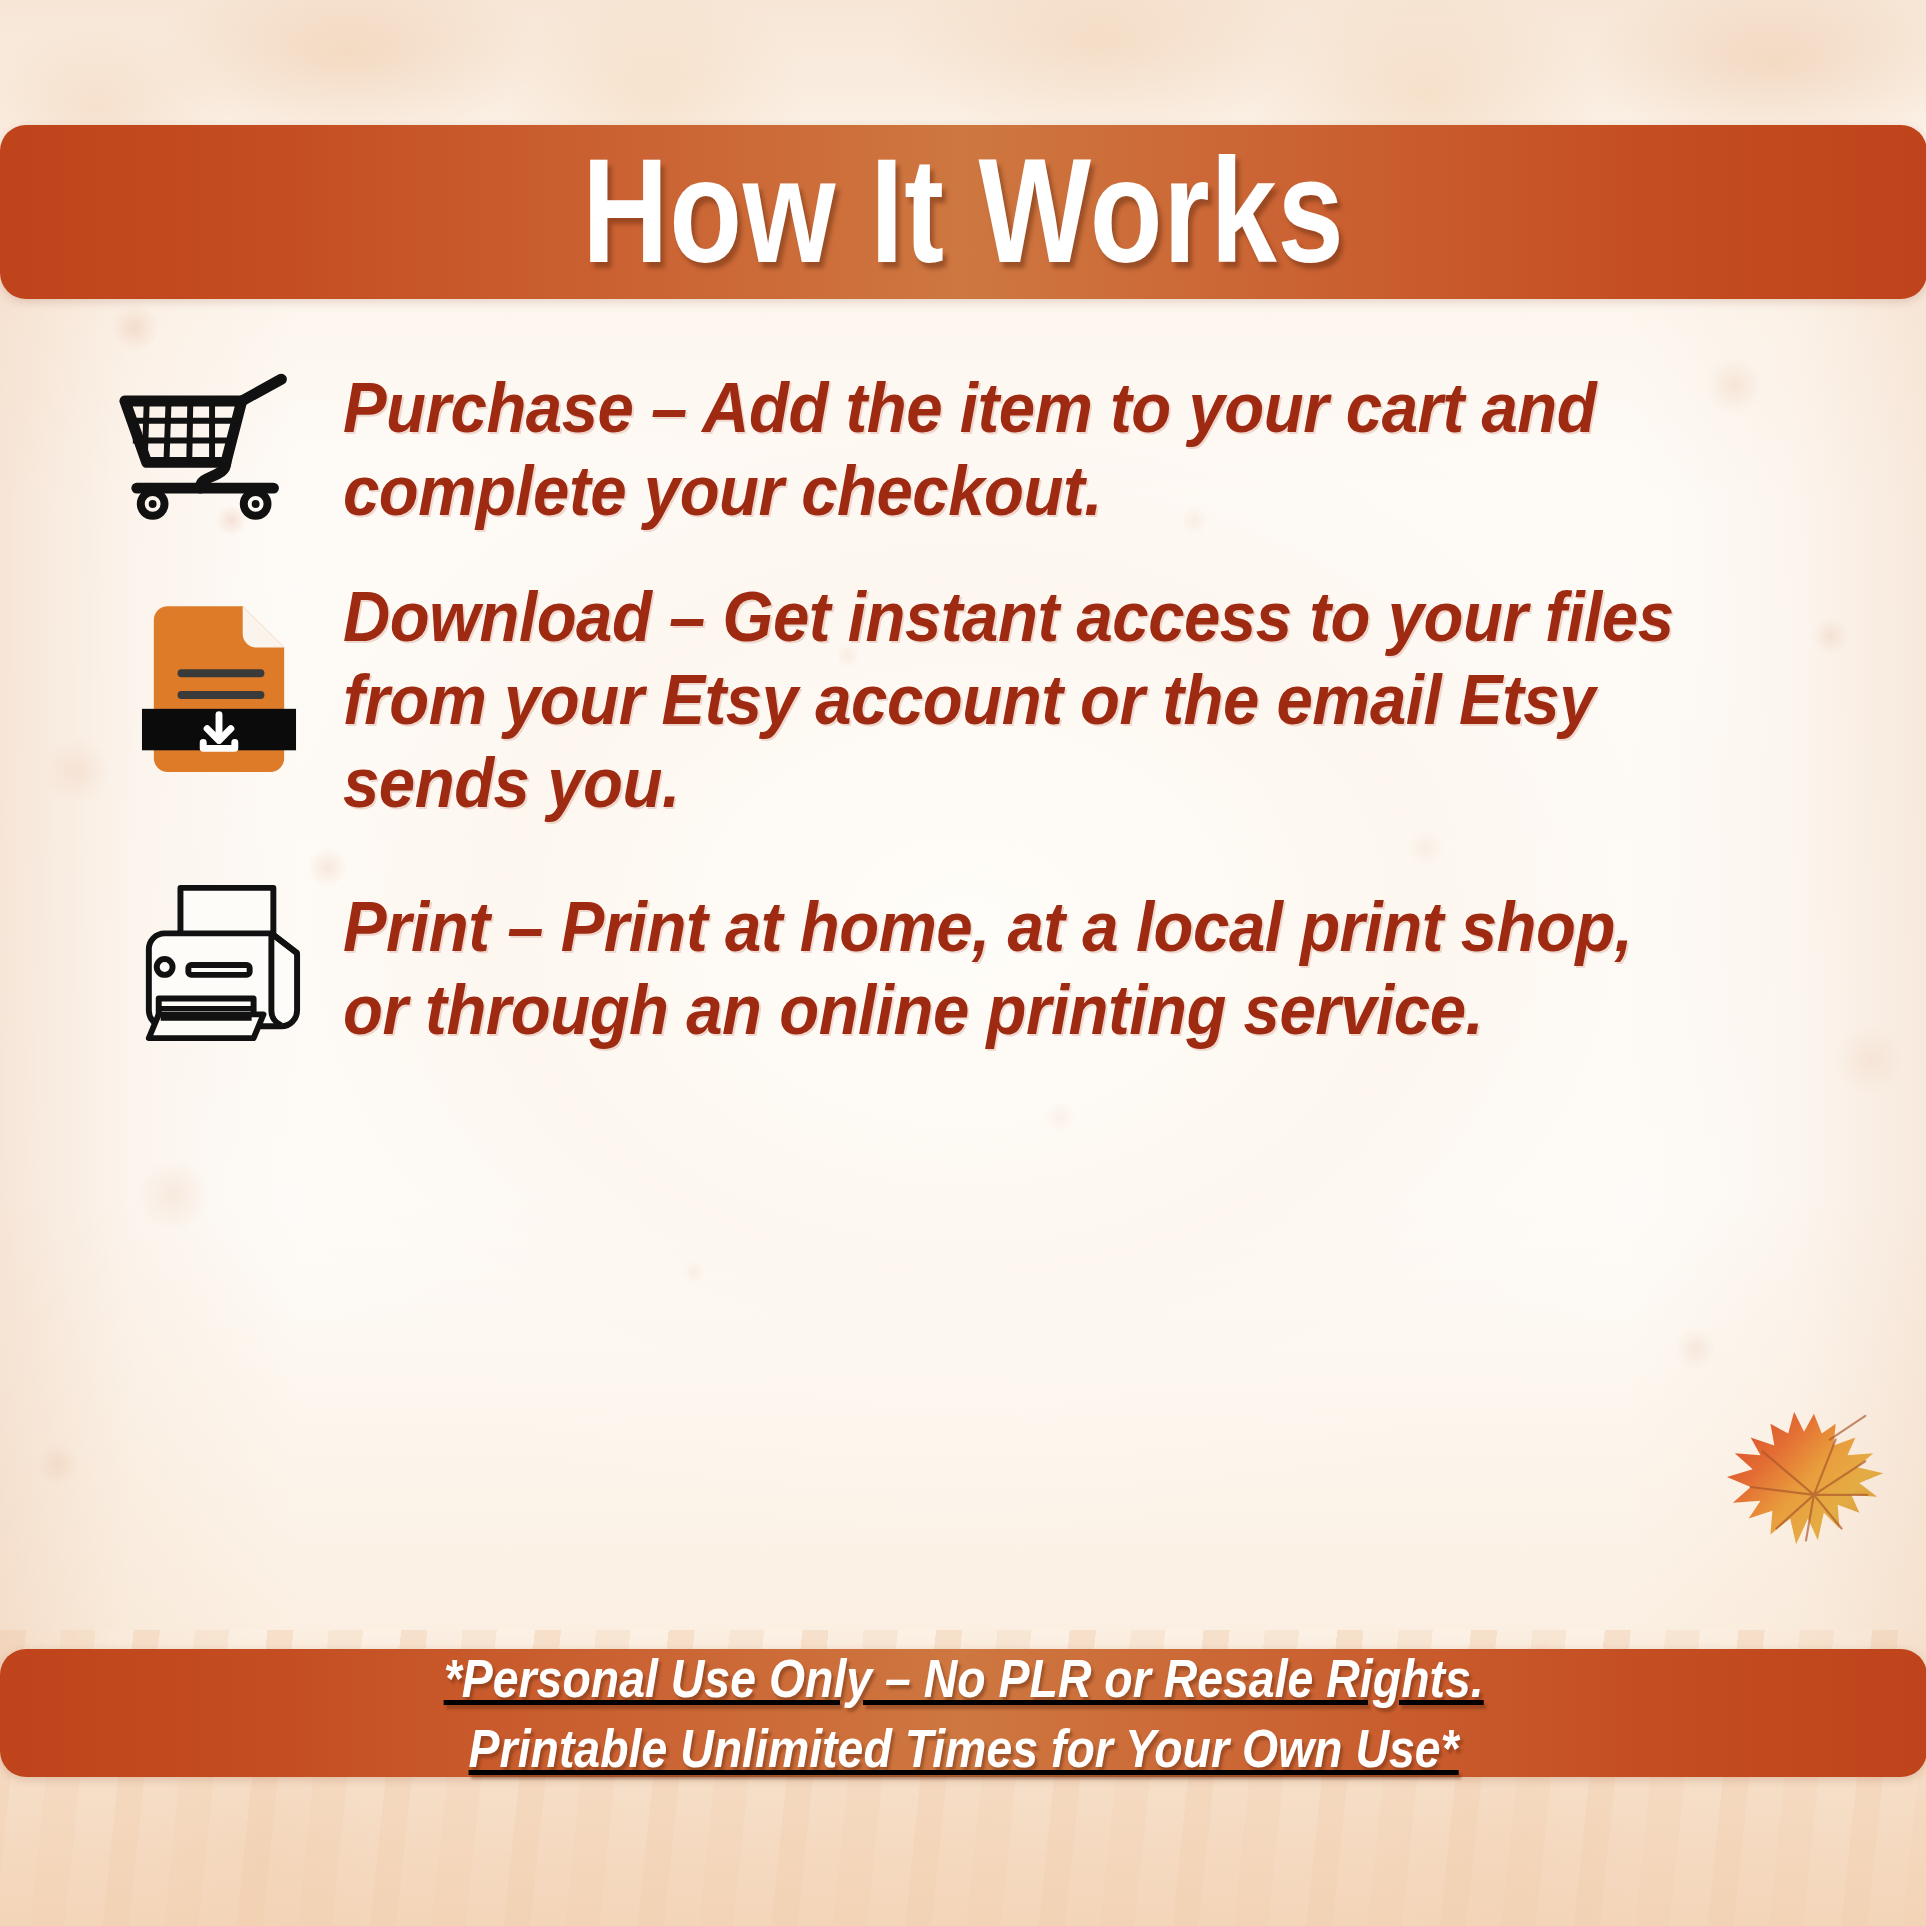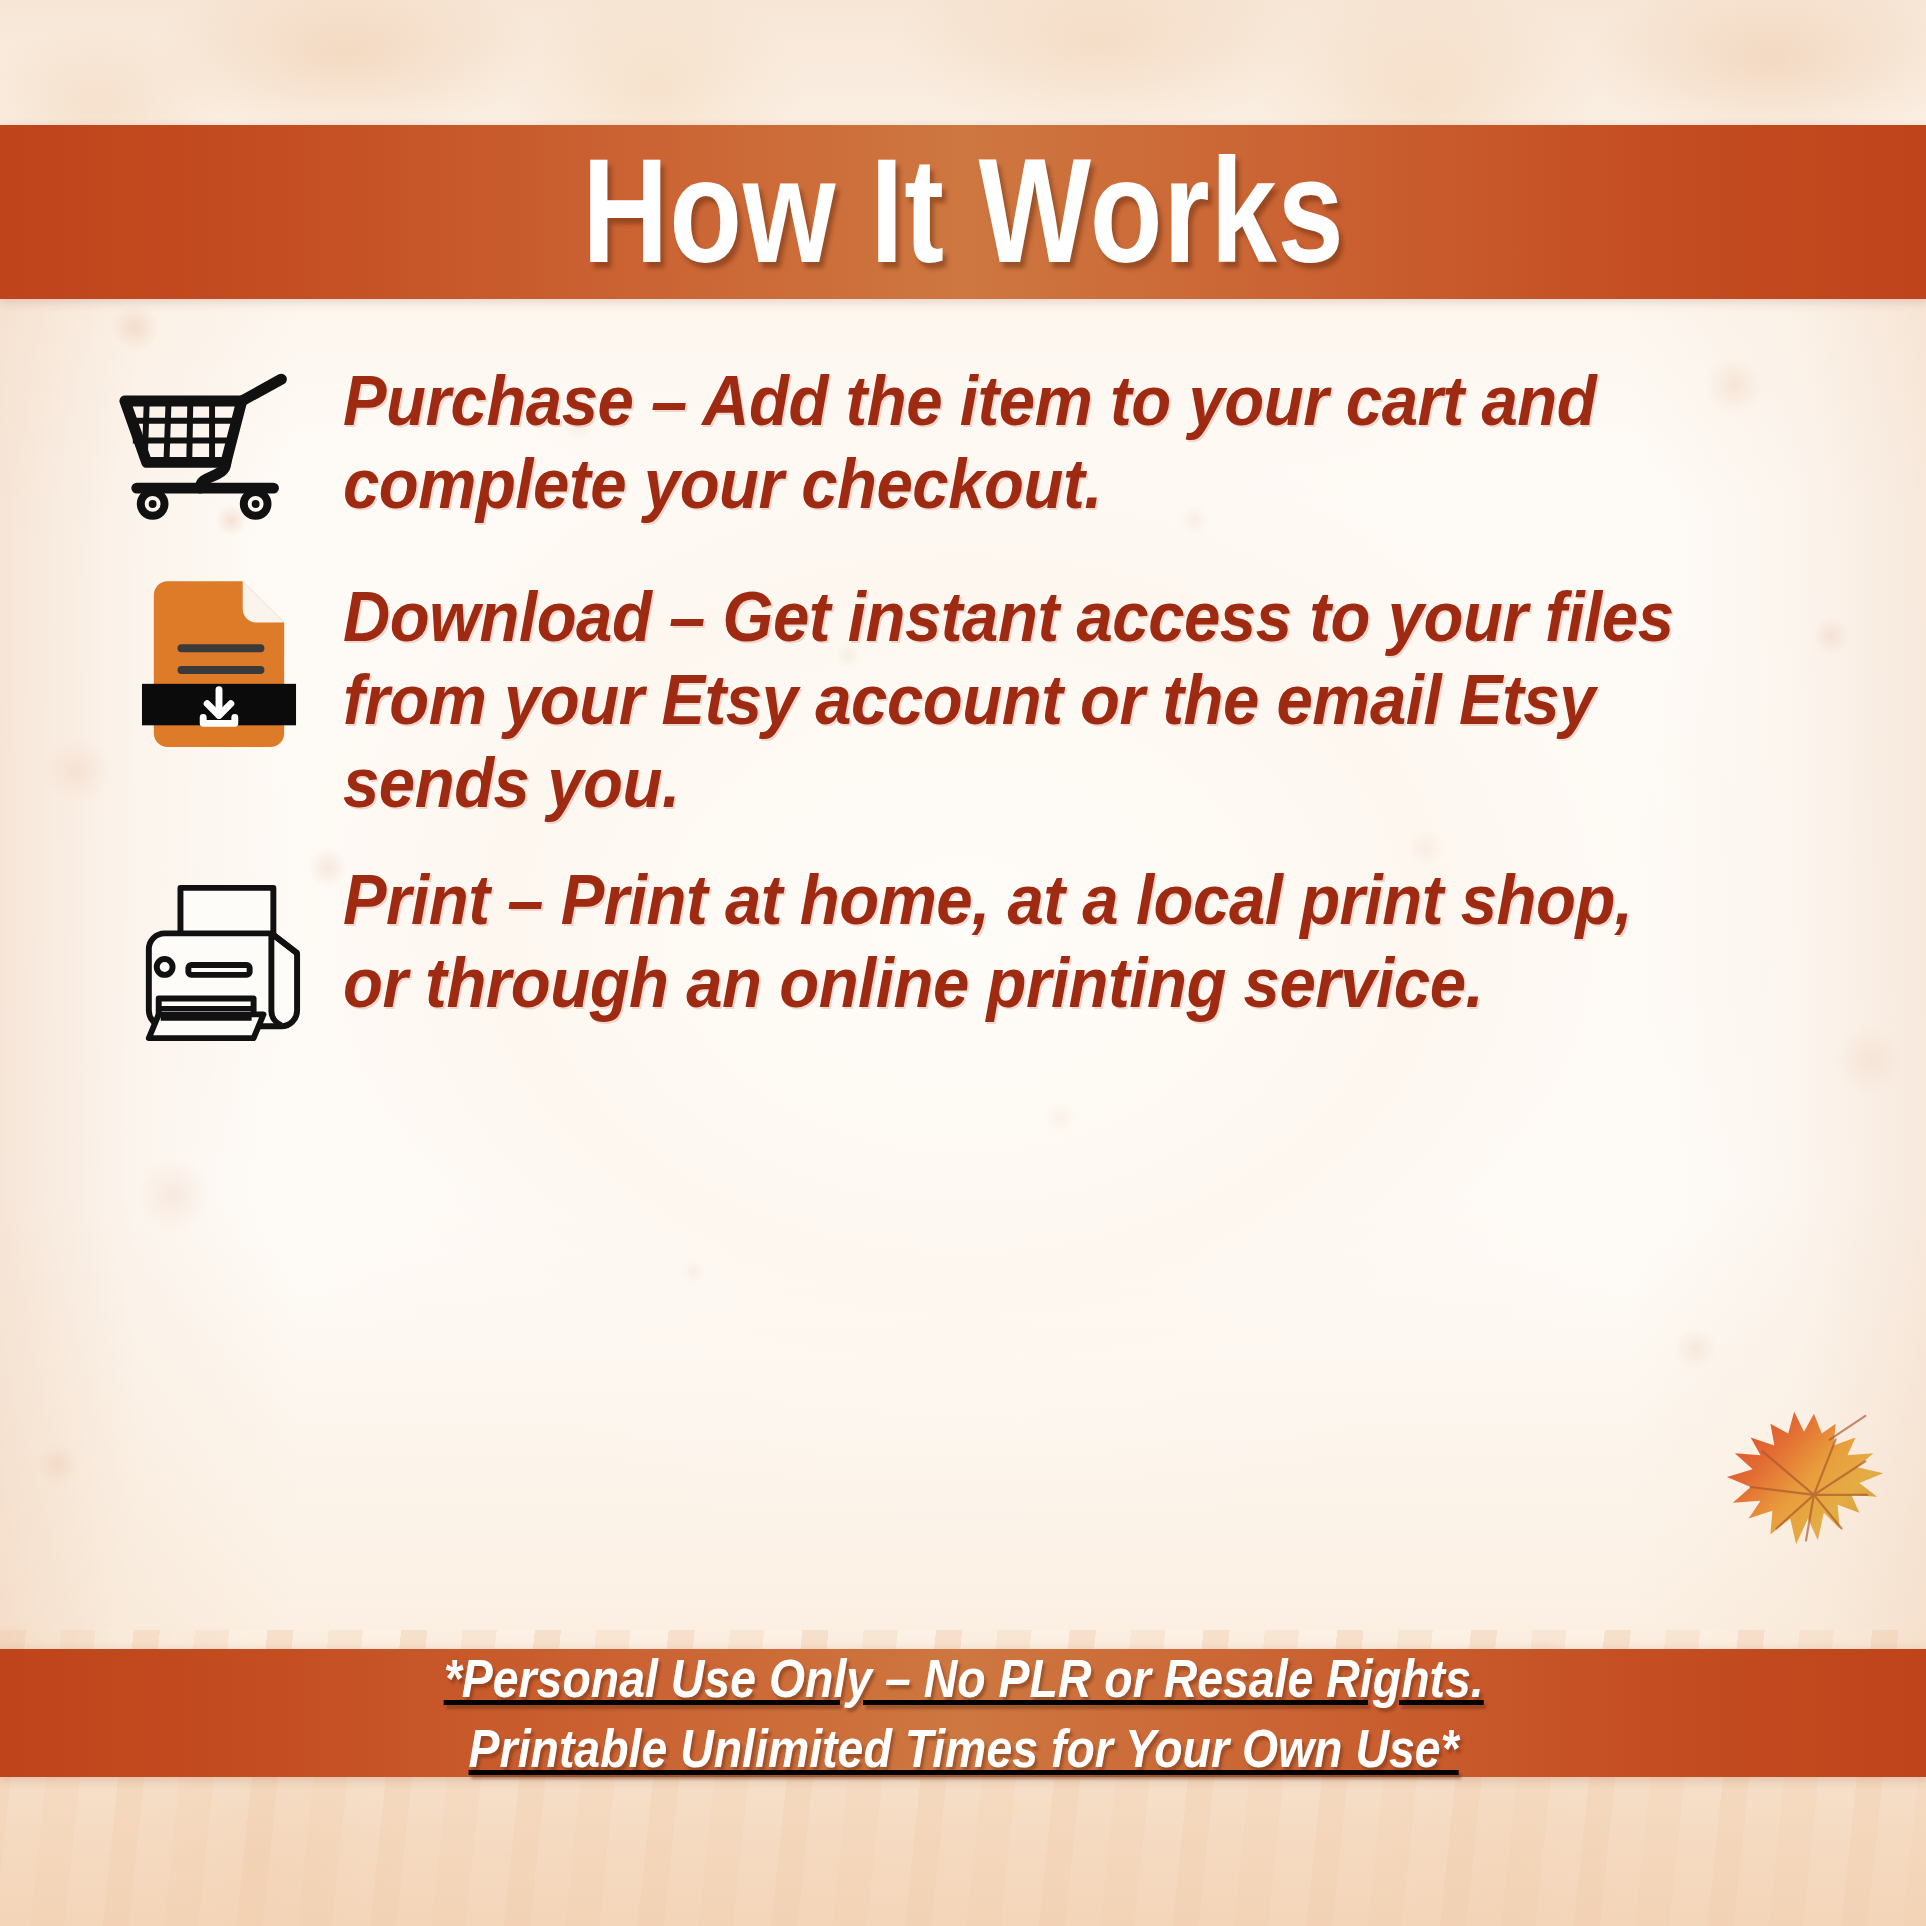--- a/index.html
+++ b/index.html
@@ -72,20 +72,21 @@
   }
 
   
   .band{
     position:absolute;left:0;right:0;
     display:flex;align-items:center;justify-content:center;
     background:linear-gradient(90deg,
         #BF431B 0%, #C44D21 14%, #CB6434 34%, #CE7740 50%,
         #CB6434 66%, #C44D21 86%, #BF431B 100%);
     box-shadow:0 3px 10px rgba(120,50,20,.18);
+    border-radius:26px;
   }
   #title-band{top:125px;height:174px;}
   #footer-band{top:1649px;height:128px;flex-direction:column;text-decoration:underline;}
 
   #title-text{
     color:#FFFFFF;
     font-family:"Liberation Sans", sans-serif;
     font-weight:700;
     font-size:149px;
     line-height:1;
@@ -111,21 +112,21 @@
   }
 
   
   #steps{
     position:absolute;left:95px;right:95px;top:323px;height:1307px;
     display:flex;flex-direction:column;
     padding-top:28px;
     box-sizing:border-box;
   }
   .step{
-    display:flex;align-items:flex-start;
+    display:flex;align-items:center;
     margin-bottom:22px;
   }
   .step-icon{
     flex:0 0 248px;
     height:188px;
     display:flex;align-items:center;justify-content:center;
   }
   .step-icon svg{display:block;}
   .step-text{
     flex:1 1 auto;

